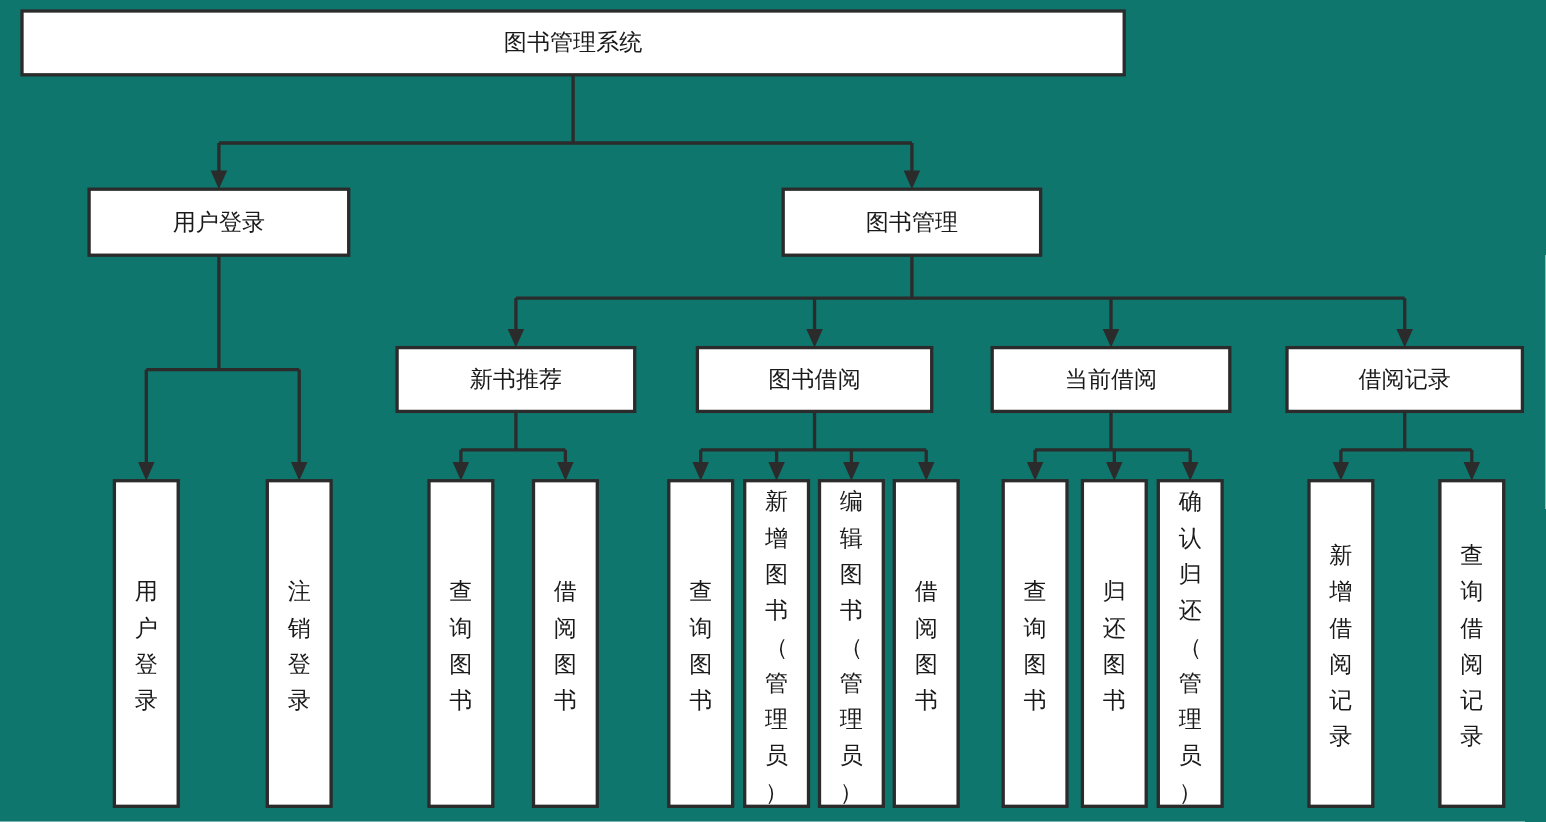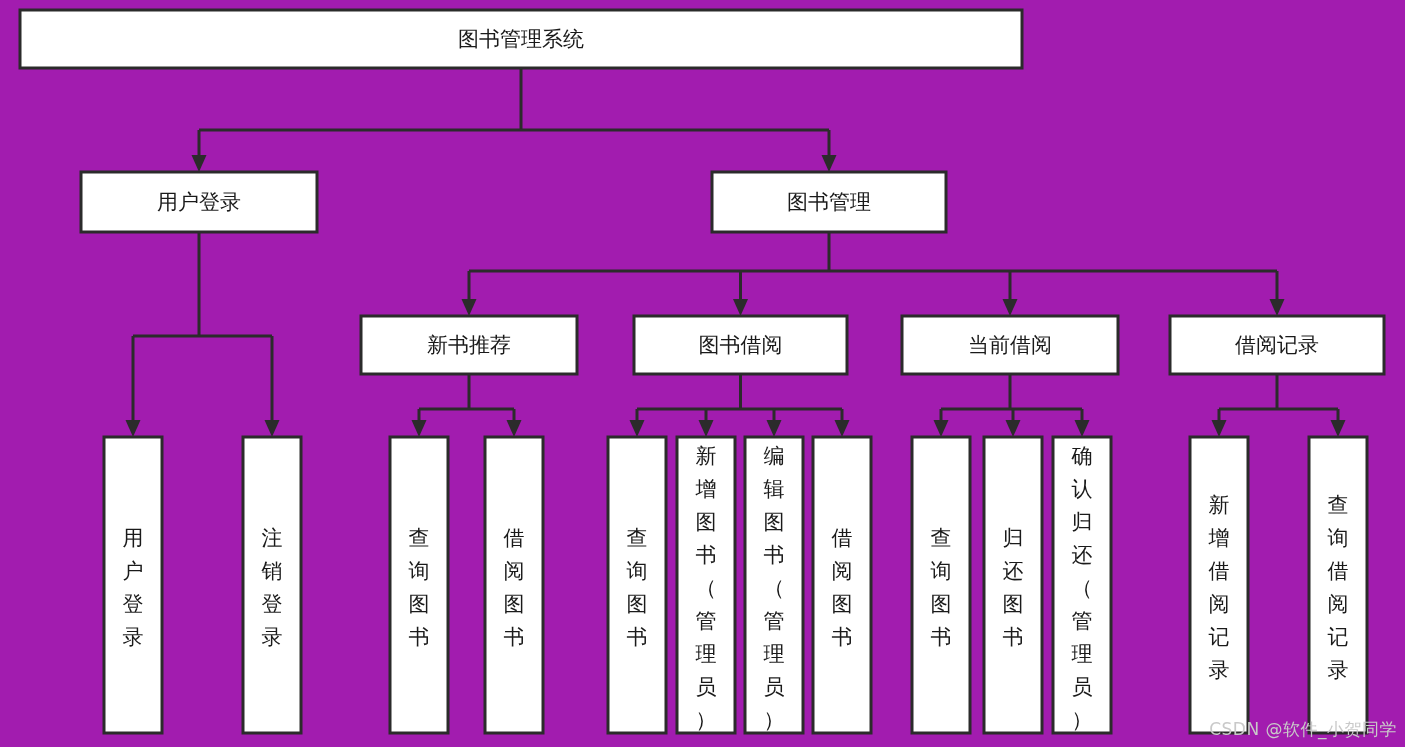--- a/index.html
+++ b/index.html
@@ -11,21 +11,21 @@
   body {
     width: 1405px;
     height: 747px;
     overflow: hidden;
     font-family: "DejaVu Sans", "Liberation Sans", sans-serif;
   }
   #diagram-root {
     position: relative;
     width: 1405px;
     height: 747px;
-    background: #a21caf;
+    background: #0f766e;
   }
   svg.diagram-canvas {
     position: absolute;
     left: 0;
     top: 0;
     width: 1405px;
     height: 747px;
     display: block;
   }
   .node-box {
@@ -217,14 +217,13 @@
         <g>
           <rect class="node-box" x="1190" y="437" width="58" height="296"></rect>
           <text class="node-label-vertical" x="1219" y="511.74"><tspan x="1219" dy="0">新</tspan><tspan x="1219" dy="33">增</tspan><tspan x="1219" dy="33">借</tspan><tspan x="1219" dy="33">阅</tspan><tspan x="1219" dy="33">记</tspan><tspan x="1219" dy="33">录</tspan></text>
         </g>
         <g>
           <rect class="node-box" x="1309" y="437" width="58" height="296"></rect>
           <text class="node-label-vertical" x="1338" y="511.74"><tspan x="1338" dy="0">查</tspan><tspan x="1338" dy="33">询</tspan><tspan x="1338" dy="33">借</tspan><tspan x="1338" dy="33">阅</tspan><tspan x="1338" dy="33">记</tspan><tspan x="1338" dy="33">录</tspan></text>
         </g>
       </g>
   </svg>
-  <div class="watermark-text">CSDN @软件_小贺同学</div>
 </div>
 
 </body></html>

